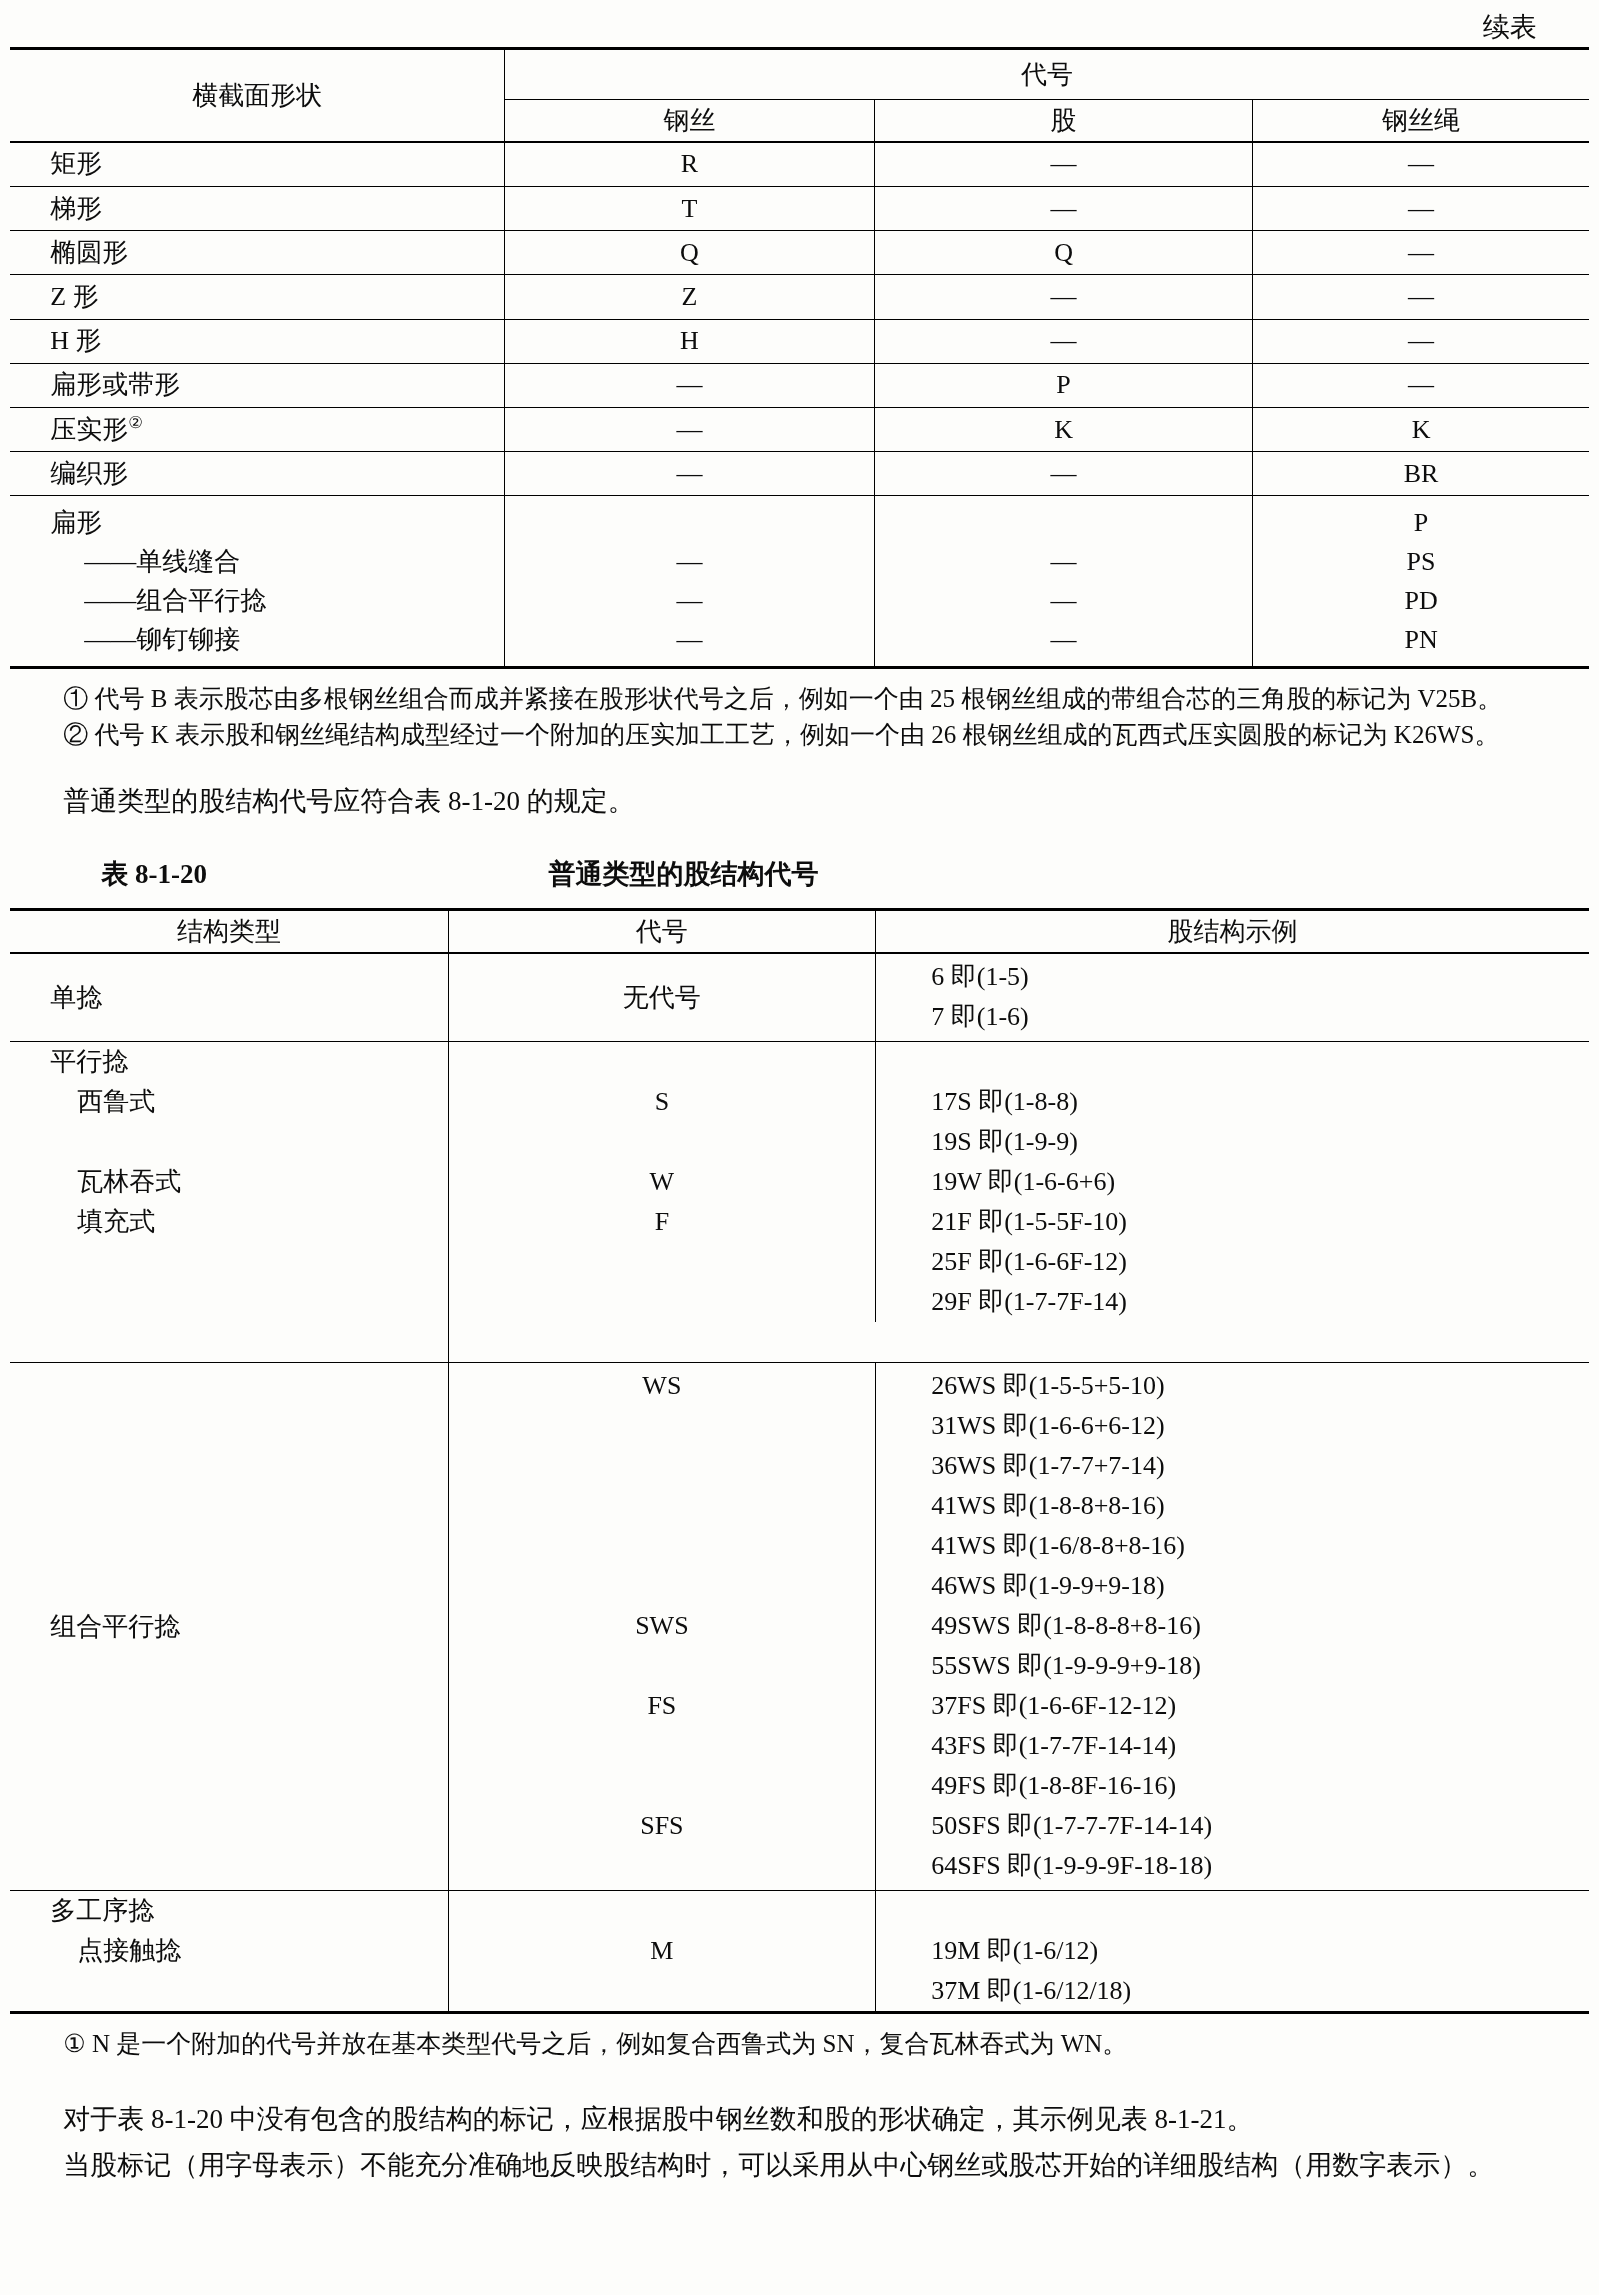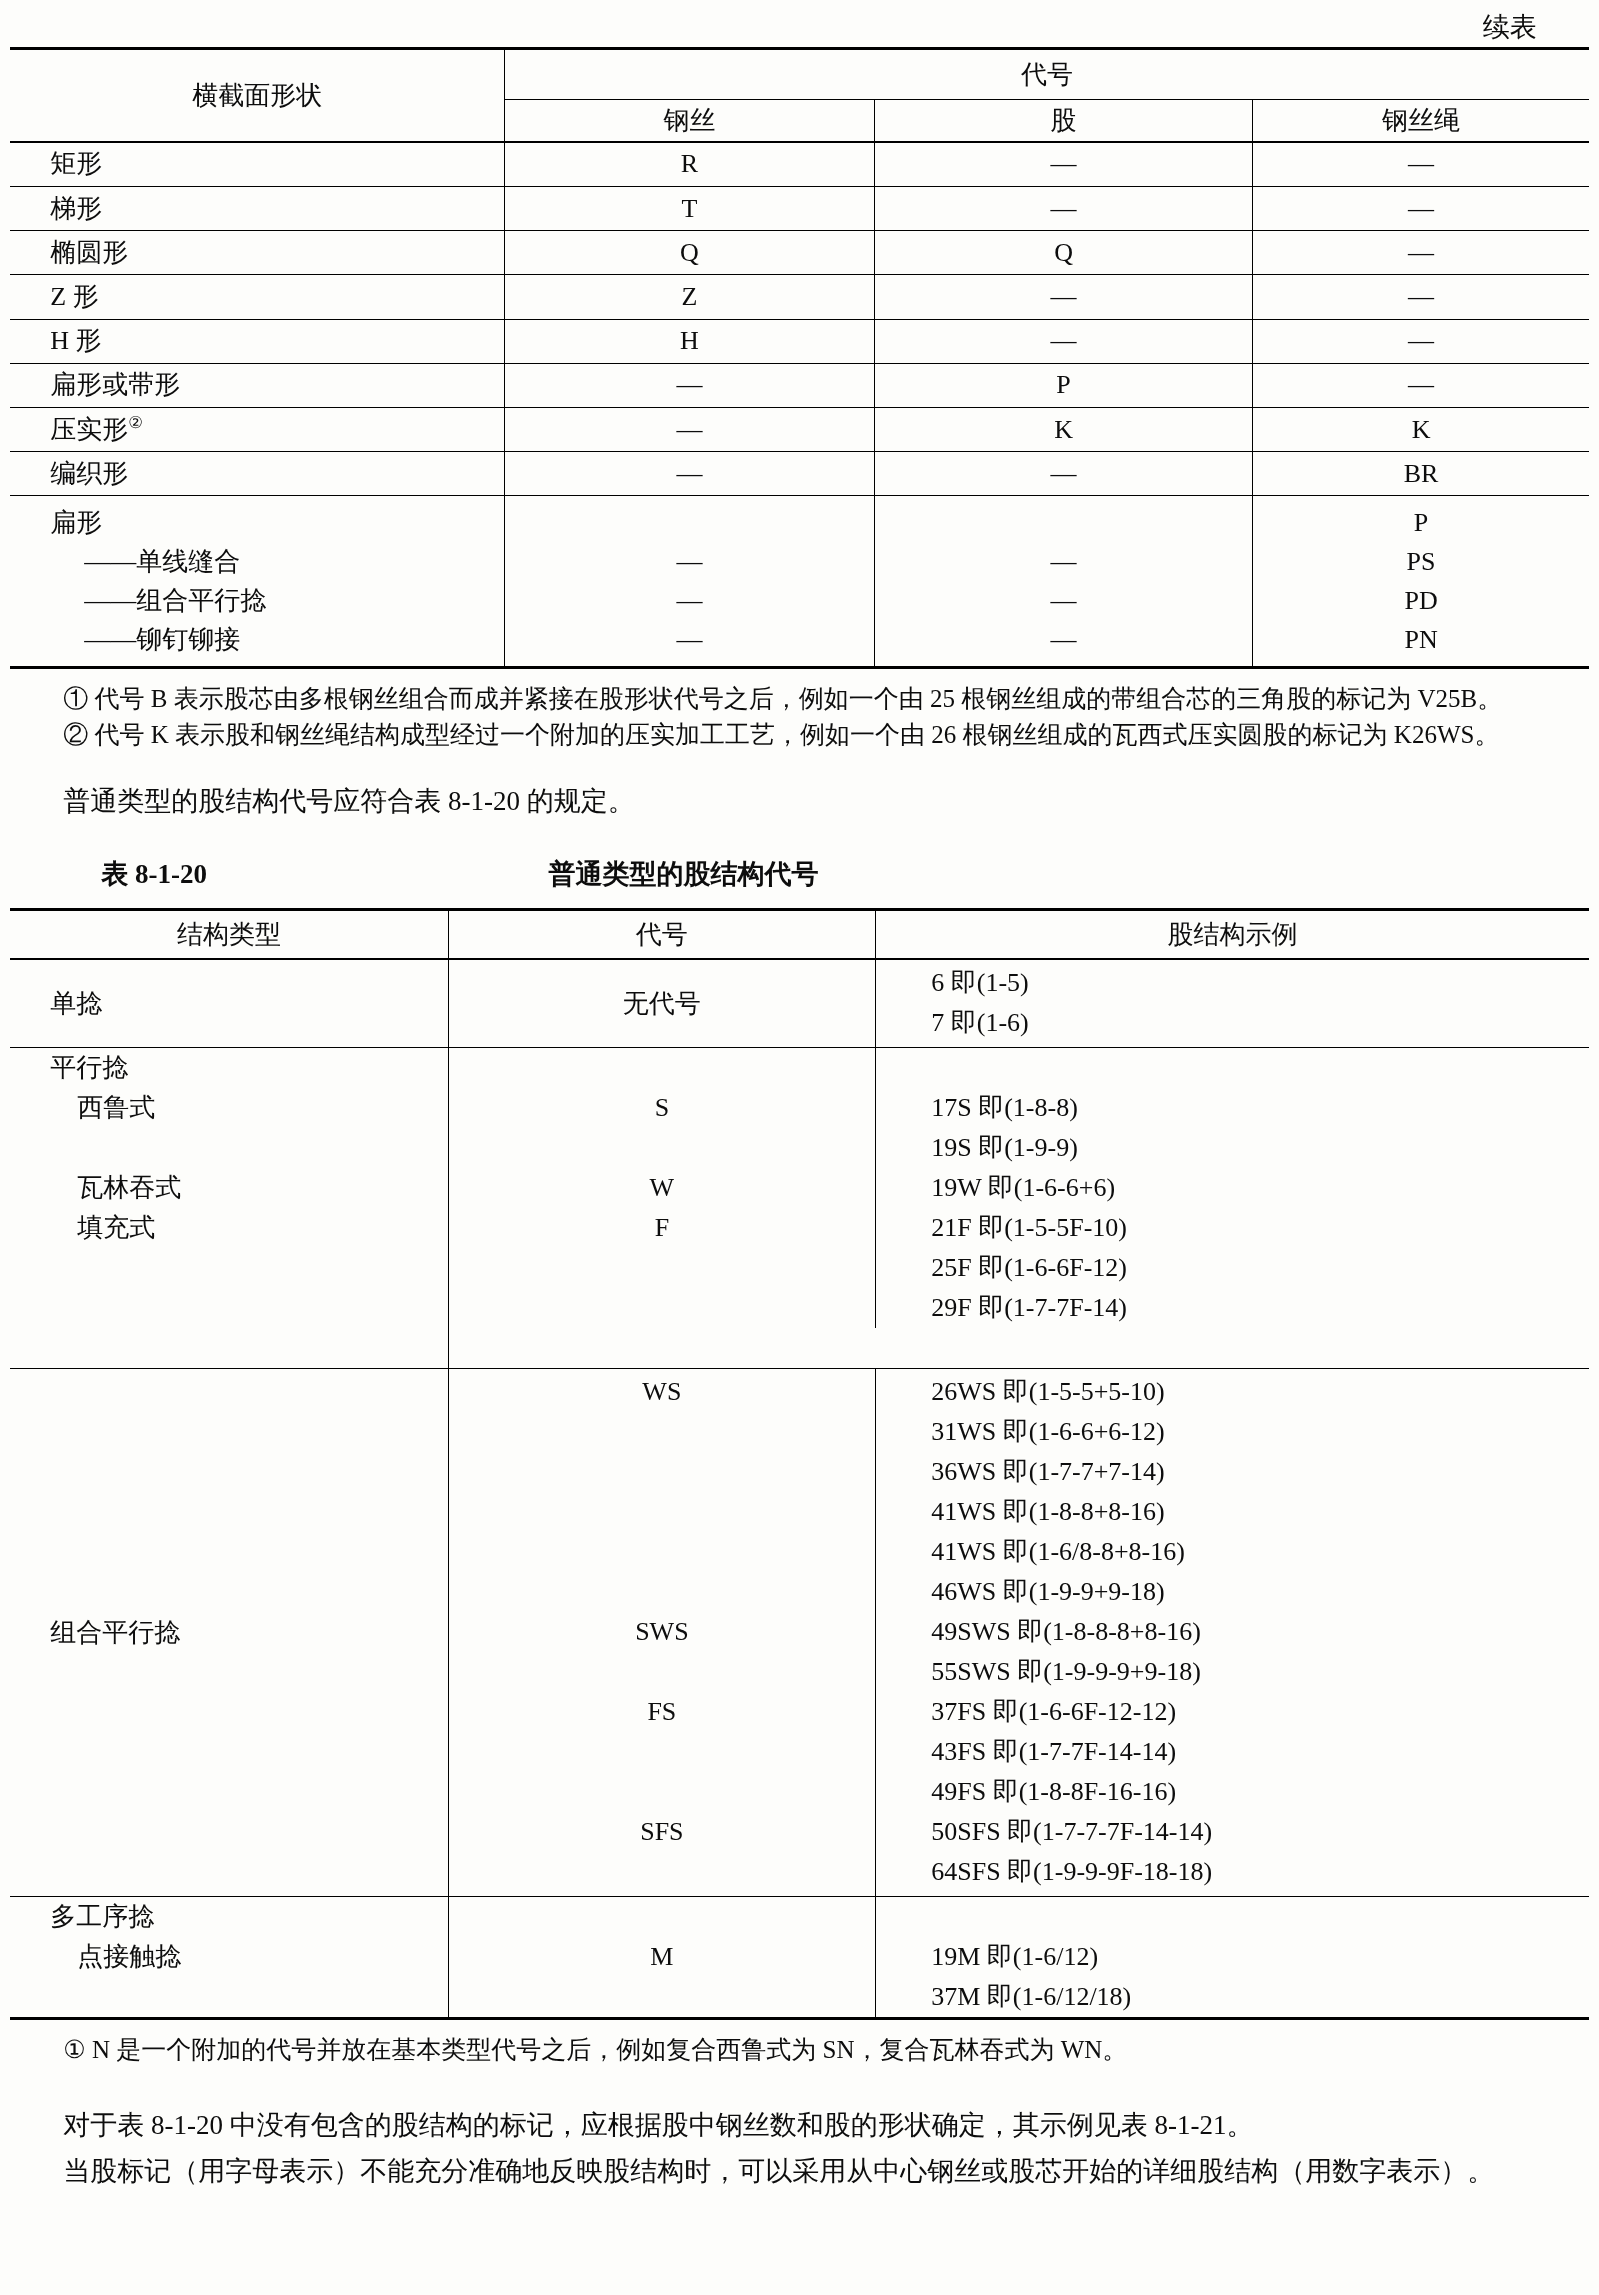--- a/index.html
+++ b/index.html
@@ -44,21 +44,21 @@
   .para { font-size: 27px; margin: 0; line-height: 38px; }
   .p1 { margin-top: 29px; text-indent: 53px; }
 
   .caption { position: relative; margin-top: 34px; height: 40px; font-weight: bold; font-size: 27px; line-height: 40px; }
   .cap-num { position: absolute; left: 71px; top: 0; margin-left: 20px; }
   .cap-title { text-align: center; padding-right: 232px; }
 
   
   .t2 { margin-top: 13.8px; border-top: 3.4px solid #000; border-bottom: 3.4px solid #000; font-size: 26px; }
   .g3c { display: grid; grid-template-columns: 27.7% 27.1% 45.2%; }
-  .t2-head { border-bottom: 2.6px solid #000; height: 49px; }
+  .t2-head { border-bottom: 2.6px solid #000; height: 43px; }
   .t2-head .hc + .hc { border-left: 1.7px solid #000; }
   .t2 .grp + .grp { border-top: 1.7px solid #000; }
 
   .t2 .ln2 { height: 40px; line-height: 40px; }
   .flexcell { display: flex; align-items: center; }
   .typepad { padding-left: 40px; }
   .codectr { justify-content: center; text-align: center; }
   .stack { padding: 3.4px 0; }
   .ex { padding-left: 55px; }
 

